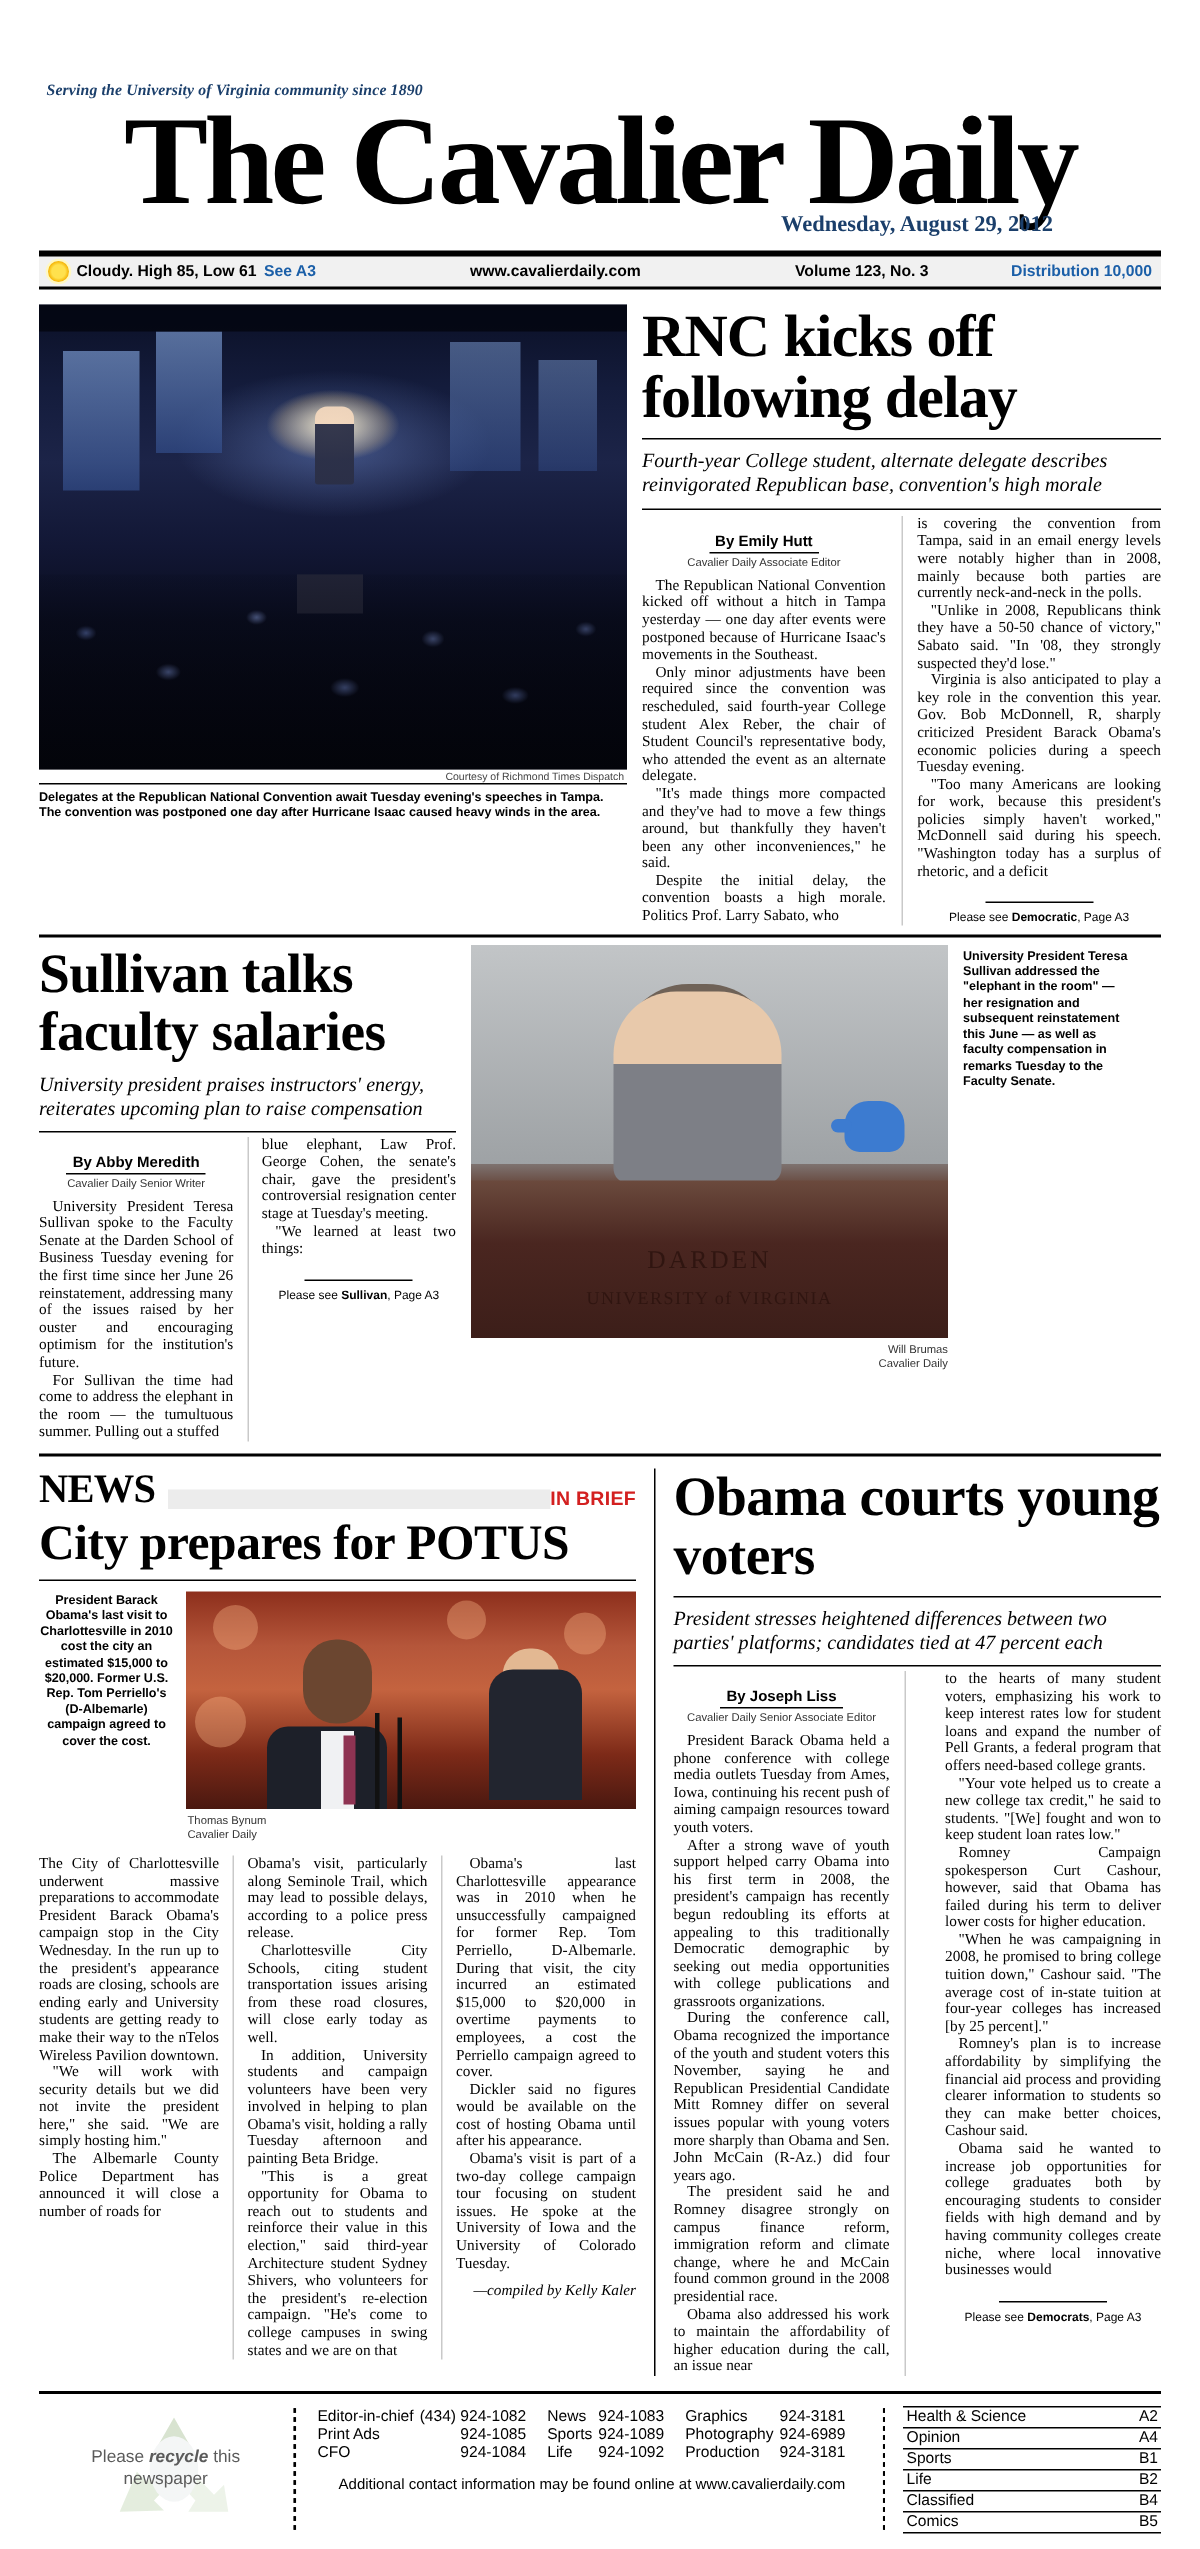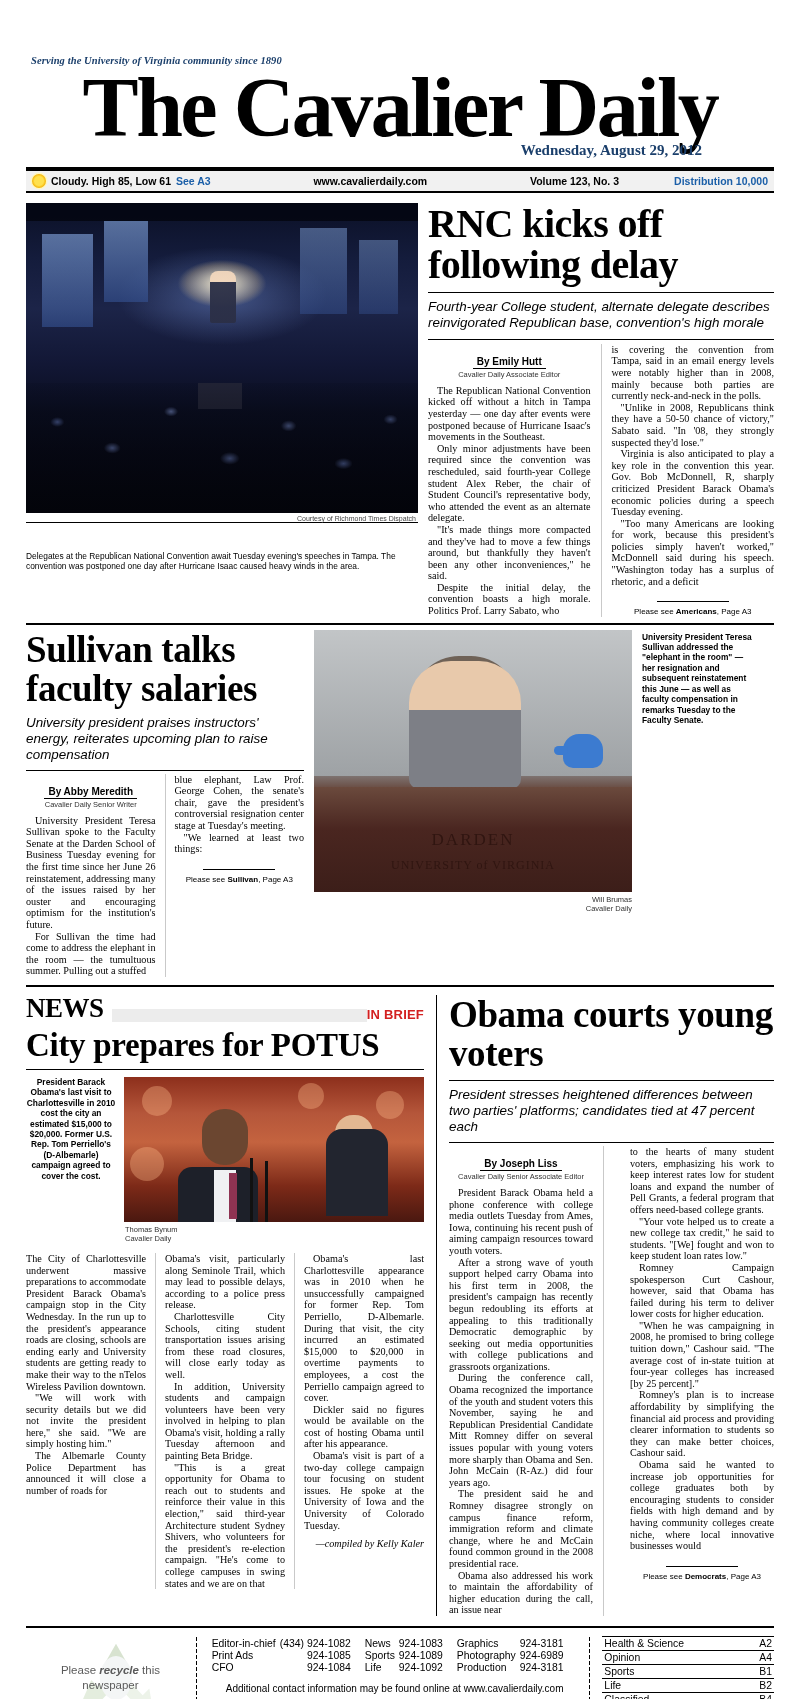--- a/index.html
+++ b/index.html
@@ -80,23 +80,22 @@
   }
   .jump .line { width:72px; height:1px; background:#000; margin:0 auto 5px; }
   .jump b { font-weight:bold; }
 
   .credit {
     font-family:"Liberation Sans", sans-serif;
     font-size:7px; color:#444; text-align:right; padding:2px 2px 0 0;
   }
   .photocap {
     font-family:"Liberation Sans", sans-serif;
-    font-size:8.4px; line-height:10px; font-weight:normal;
+    font-size:8.4px; line-height:10px; font-weight:bold;
     padding:3px 0 4px 0;
-    margin-top:25px;
   }
 
   
   .photo-rnc {
     height:310px; width:100%;
     background:
       radial-gradient(ellipse 60px 32px at 50% 26%, rgba(255,245,215,.95), rgba(255,220,150,.25) 58%, rgba(0,0,0,0) 74%),
       radial-gradient(ellipse 150px 70px at 50% 30%, rgba(120,150,220,.45), rgba(0,0,0,0) 70%),
       linear-gradient(180deg,#0b1026 0%, #141c3c 18%, #1c2448 34%, #121735 52%, #0a0d1e 68%, #05060f 100%);
       position:relative; overflow:hidden;
@@ -172,21 +171,21 @@
   .contacts{ flex:1; padding:2px 10px 0 14px; font-family:"Liberation Sans", sans-serif; }
   .ctable{ width:100%; border-collapse:collapse; font-size:10.4px; }
   .ctable td{ padding:0 4px 1px 0; white-space:nowrap; }
   .ctable td.num{ text-align:right; padding-right:14px; }
   .cfoot{ text-align:center; font-size:10px; margin-top:9px; }
   .index{ width:200px; padding-left:12px; font-family:"Liberation Sans", sans-serif; font-size:10.4px;}
   .index .row{ display:flex; justify-content:space-between; border-bottom:1px solid #000; padding:1px 2px 1px 2px;}
   .index .row:first-child{ border-top:1px solid #000; }
 
   .deck {
-    font-family:Liberation Sans, sans-serif; font-style:italic;
+    font-family:Liberation Serif, serif; font-style:italic;
     font-size:13.4px; line-height:16px;
   }
   .headline-main{
     font-family:"Liberation Serif", serif; font-weight:bold;
     font-size:40px; line-height:41px; letter-spacing:-.6px;
   }
   .headline-2{
     font-family:"Liberation Serif", serif; font-weight:bold;
     font-size:37px; line-height:39px; letter-spacing:-.4px;
   }
@@ -265,21 +264,21 @@
           <p>Despite the initial delay, the convention boasts a high morale. Politics Prof. Larry Sabato, who</p>
         </div>
         <div style="flex:1; border-left:1px solid #c9c9c9; padding-left:10px;" class="body-col">
           <p style="text-indent:0">is covering the convention from Tampa, said in an email energy levels were notably higher than in 2008, mainly because both parties are currently neck-and-neck in the polls.</p>
           <p>"Unlike in 2008, Republicans think they have a 50-50 chance of victory," Sabato said. "In '08, they strongly suspected they'd lose."</p>
           <p>Virginia is also anticipated to play a key role in the convention this year. Gov. Bob McDonnell, R, sharply criticized President Barack Obama's economic policies during a speech Tuesday evening.</p>
           <p>"Too many Americans are looking for work, because this president's policies simply haven't worked," McDonnell said during his speech. "Washington today has a surplus of rhetoric, and a deficit</p>
           <div class="jump">
             <div class="line"></div>
             <span>Please see</span>
-            <b>Americans</b><span>, Page A3</span>
+            <b>Democratic</b><span>, Page A3</span>
           </div>
         </div>
       </div>
     </div>
   </div>
 
   <div class="hr2" style="margin-top:6px;"></div>
 
   <div style="display:flex; gap:10px; margin-top:5px;">
 

